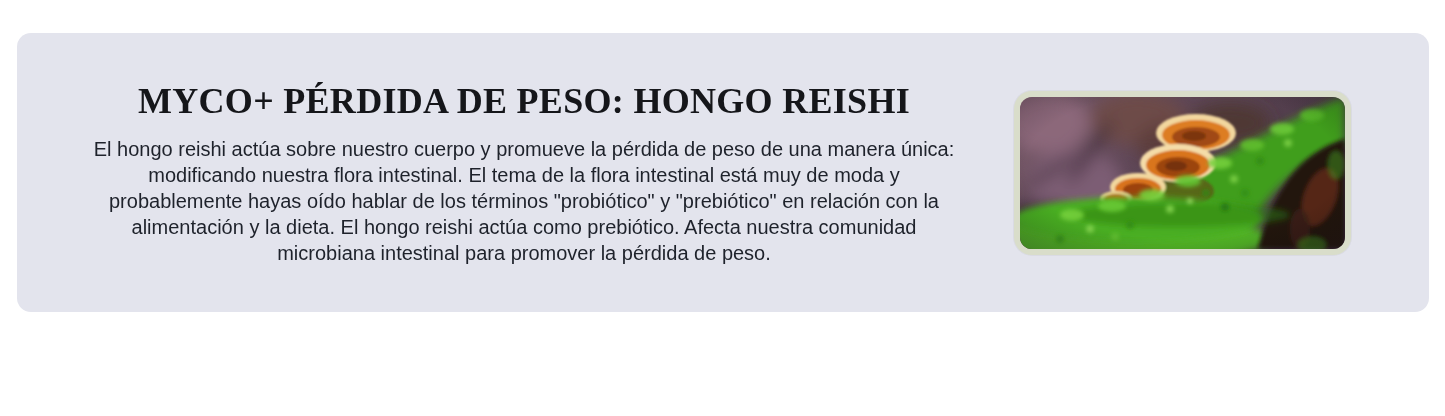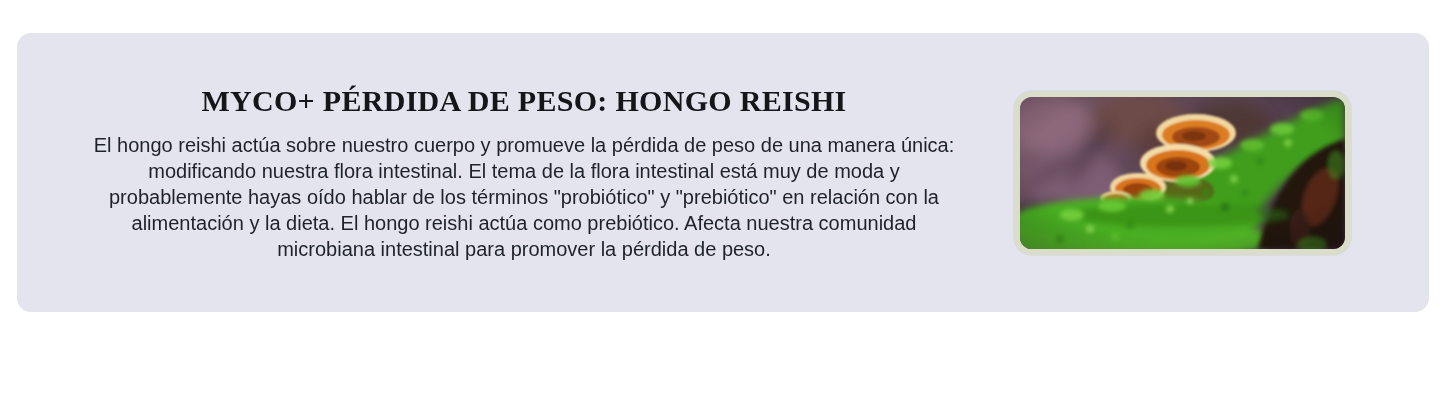--- a/index.html
+++ b/index.html
@@ -37,21 +37,21 @@
   }
   .card-text {
     flex: 1;
     text-align: center;
     margin-right: 26px;
   }
   .card-title {
     margin: 0 0 14px 0;
     font-family: "Liberation Serif", "DejaVu Serif", serif;
     font-weight: 700;
-    font-size: 30px;
+    font-size: 36px;
     letter-spacing: 0.3px;
     color: #15161a;
   }
   .card-description {
     margin: 0 auto;
     max-width: 875px;
     font-size: 20px;
     line-height: 26px;
     color: #1e222b;
   }

